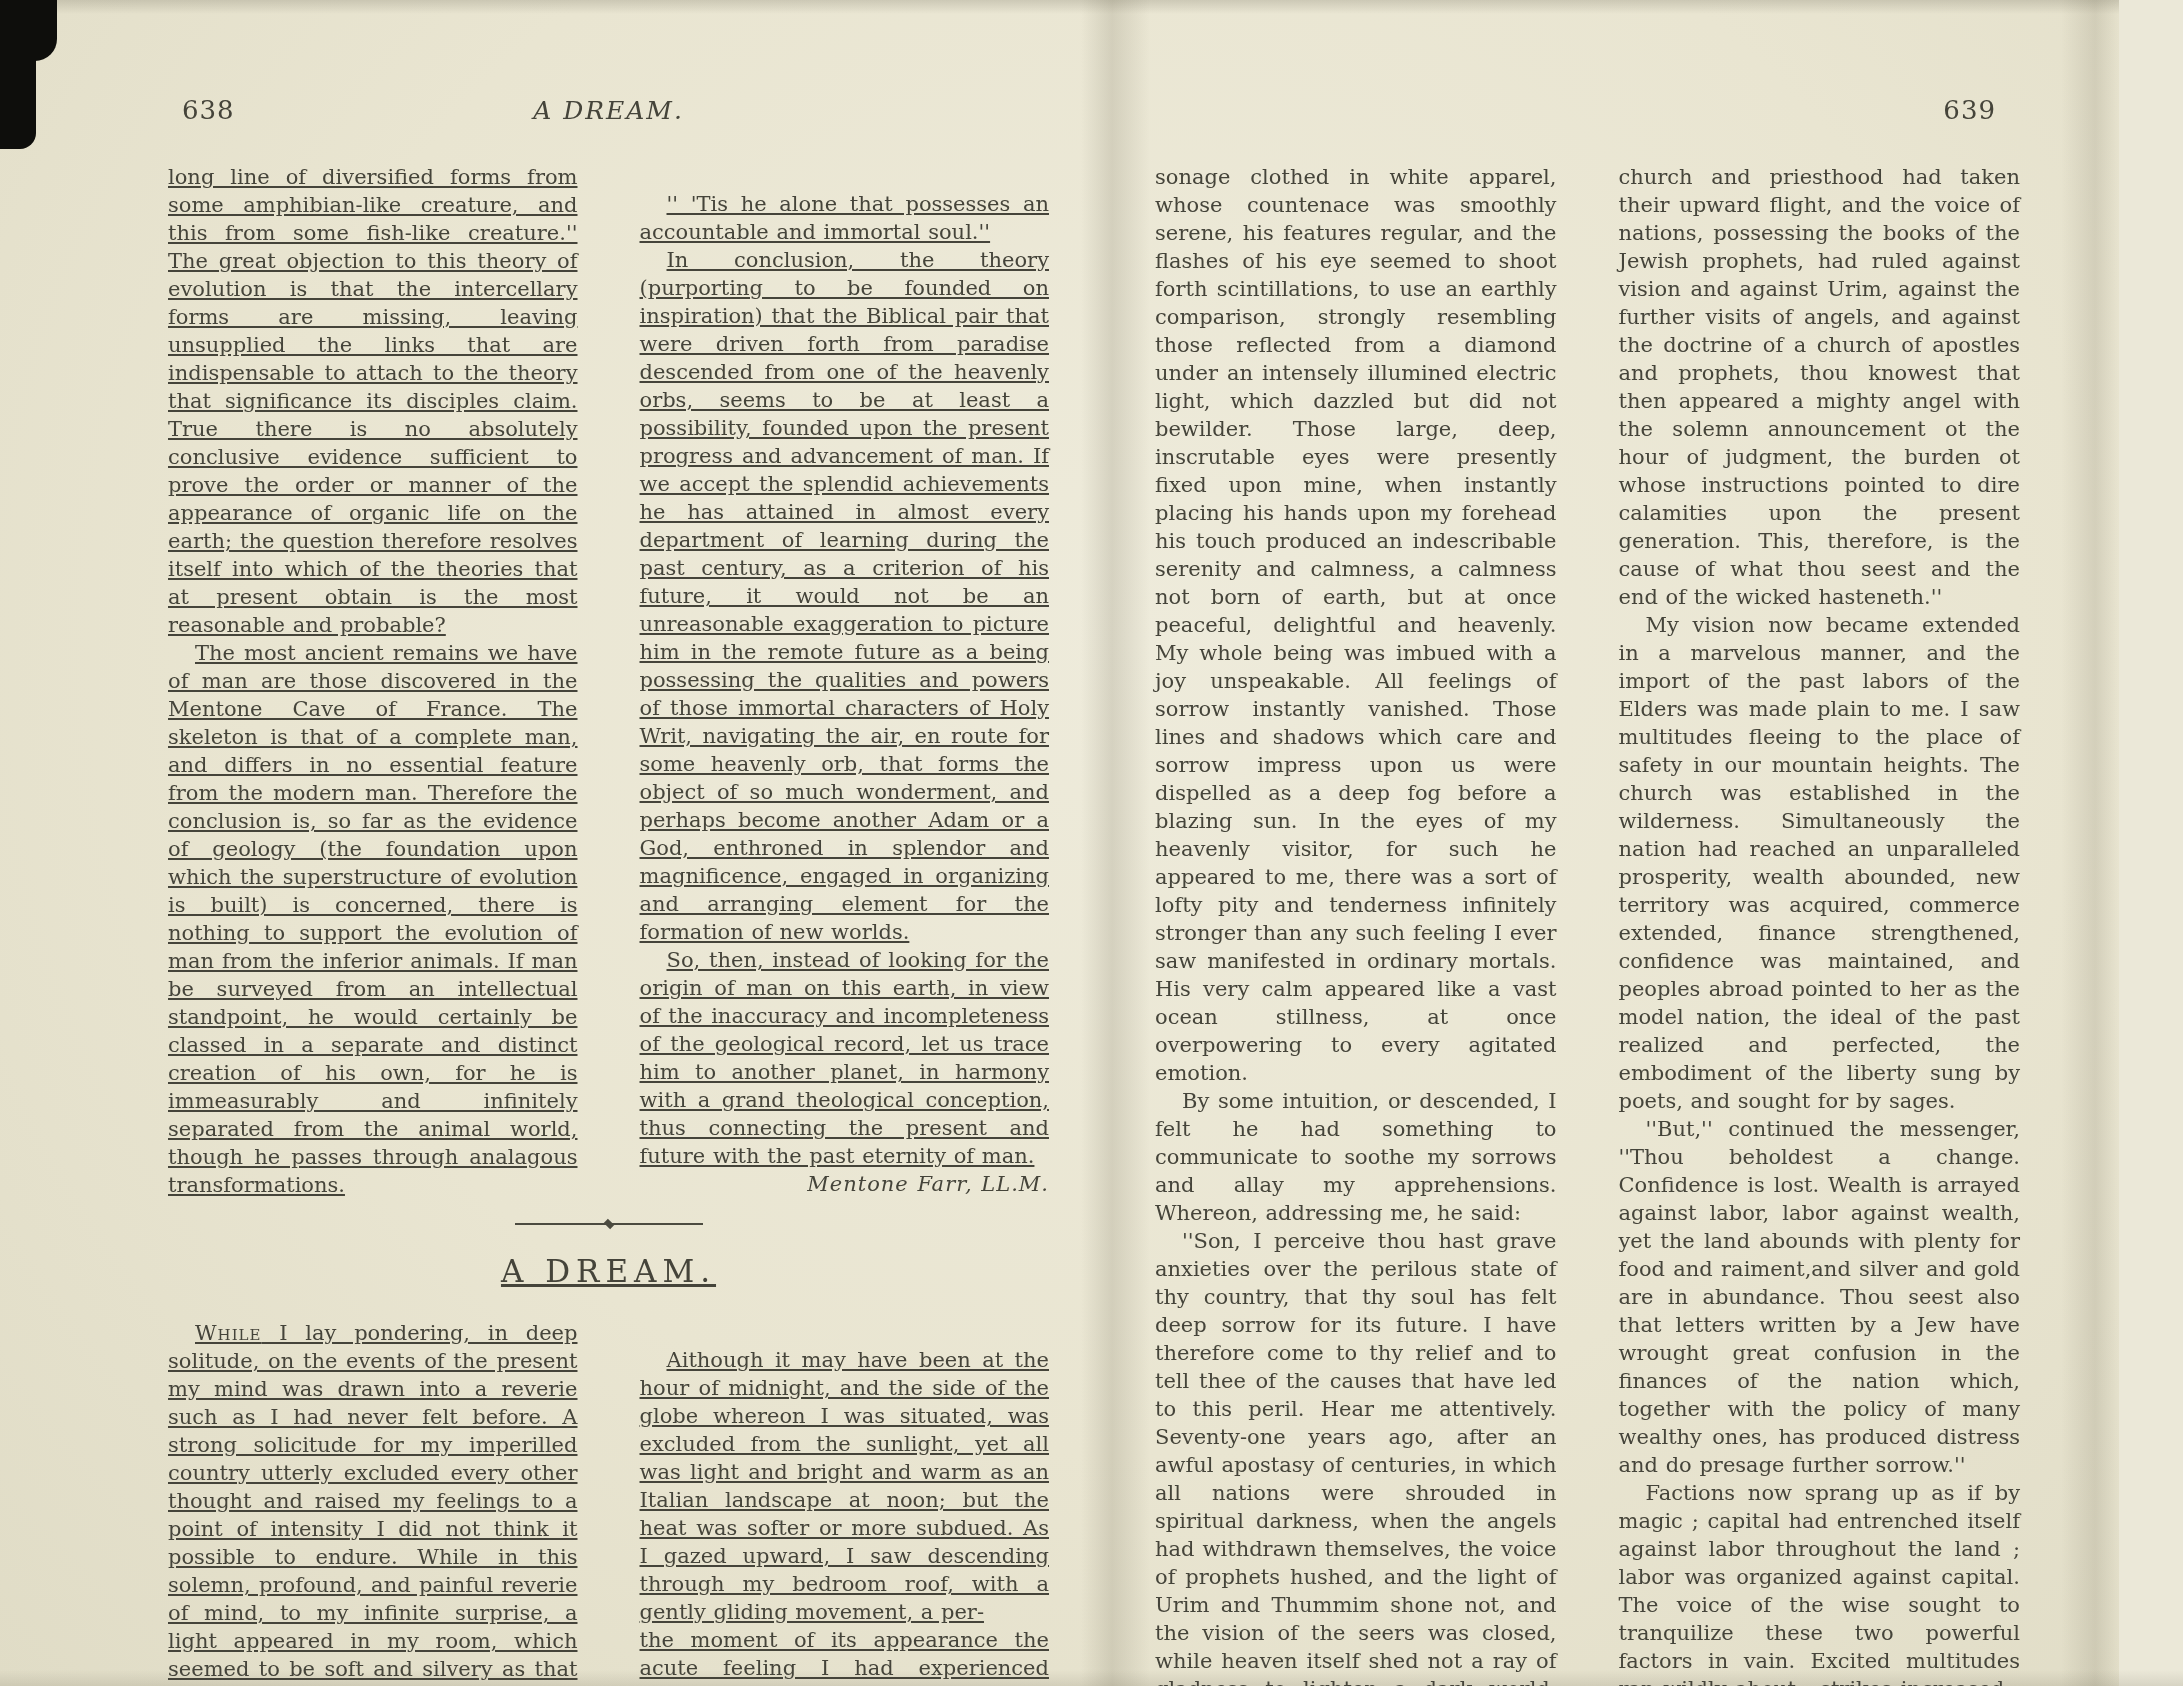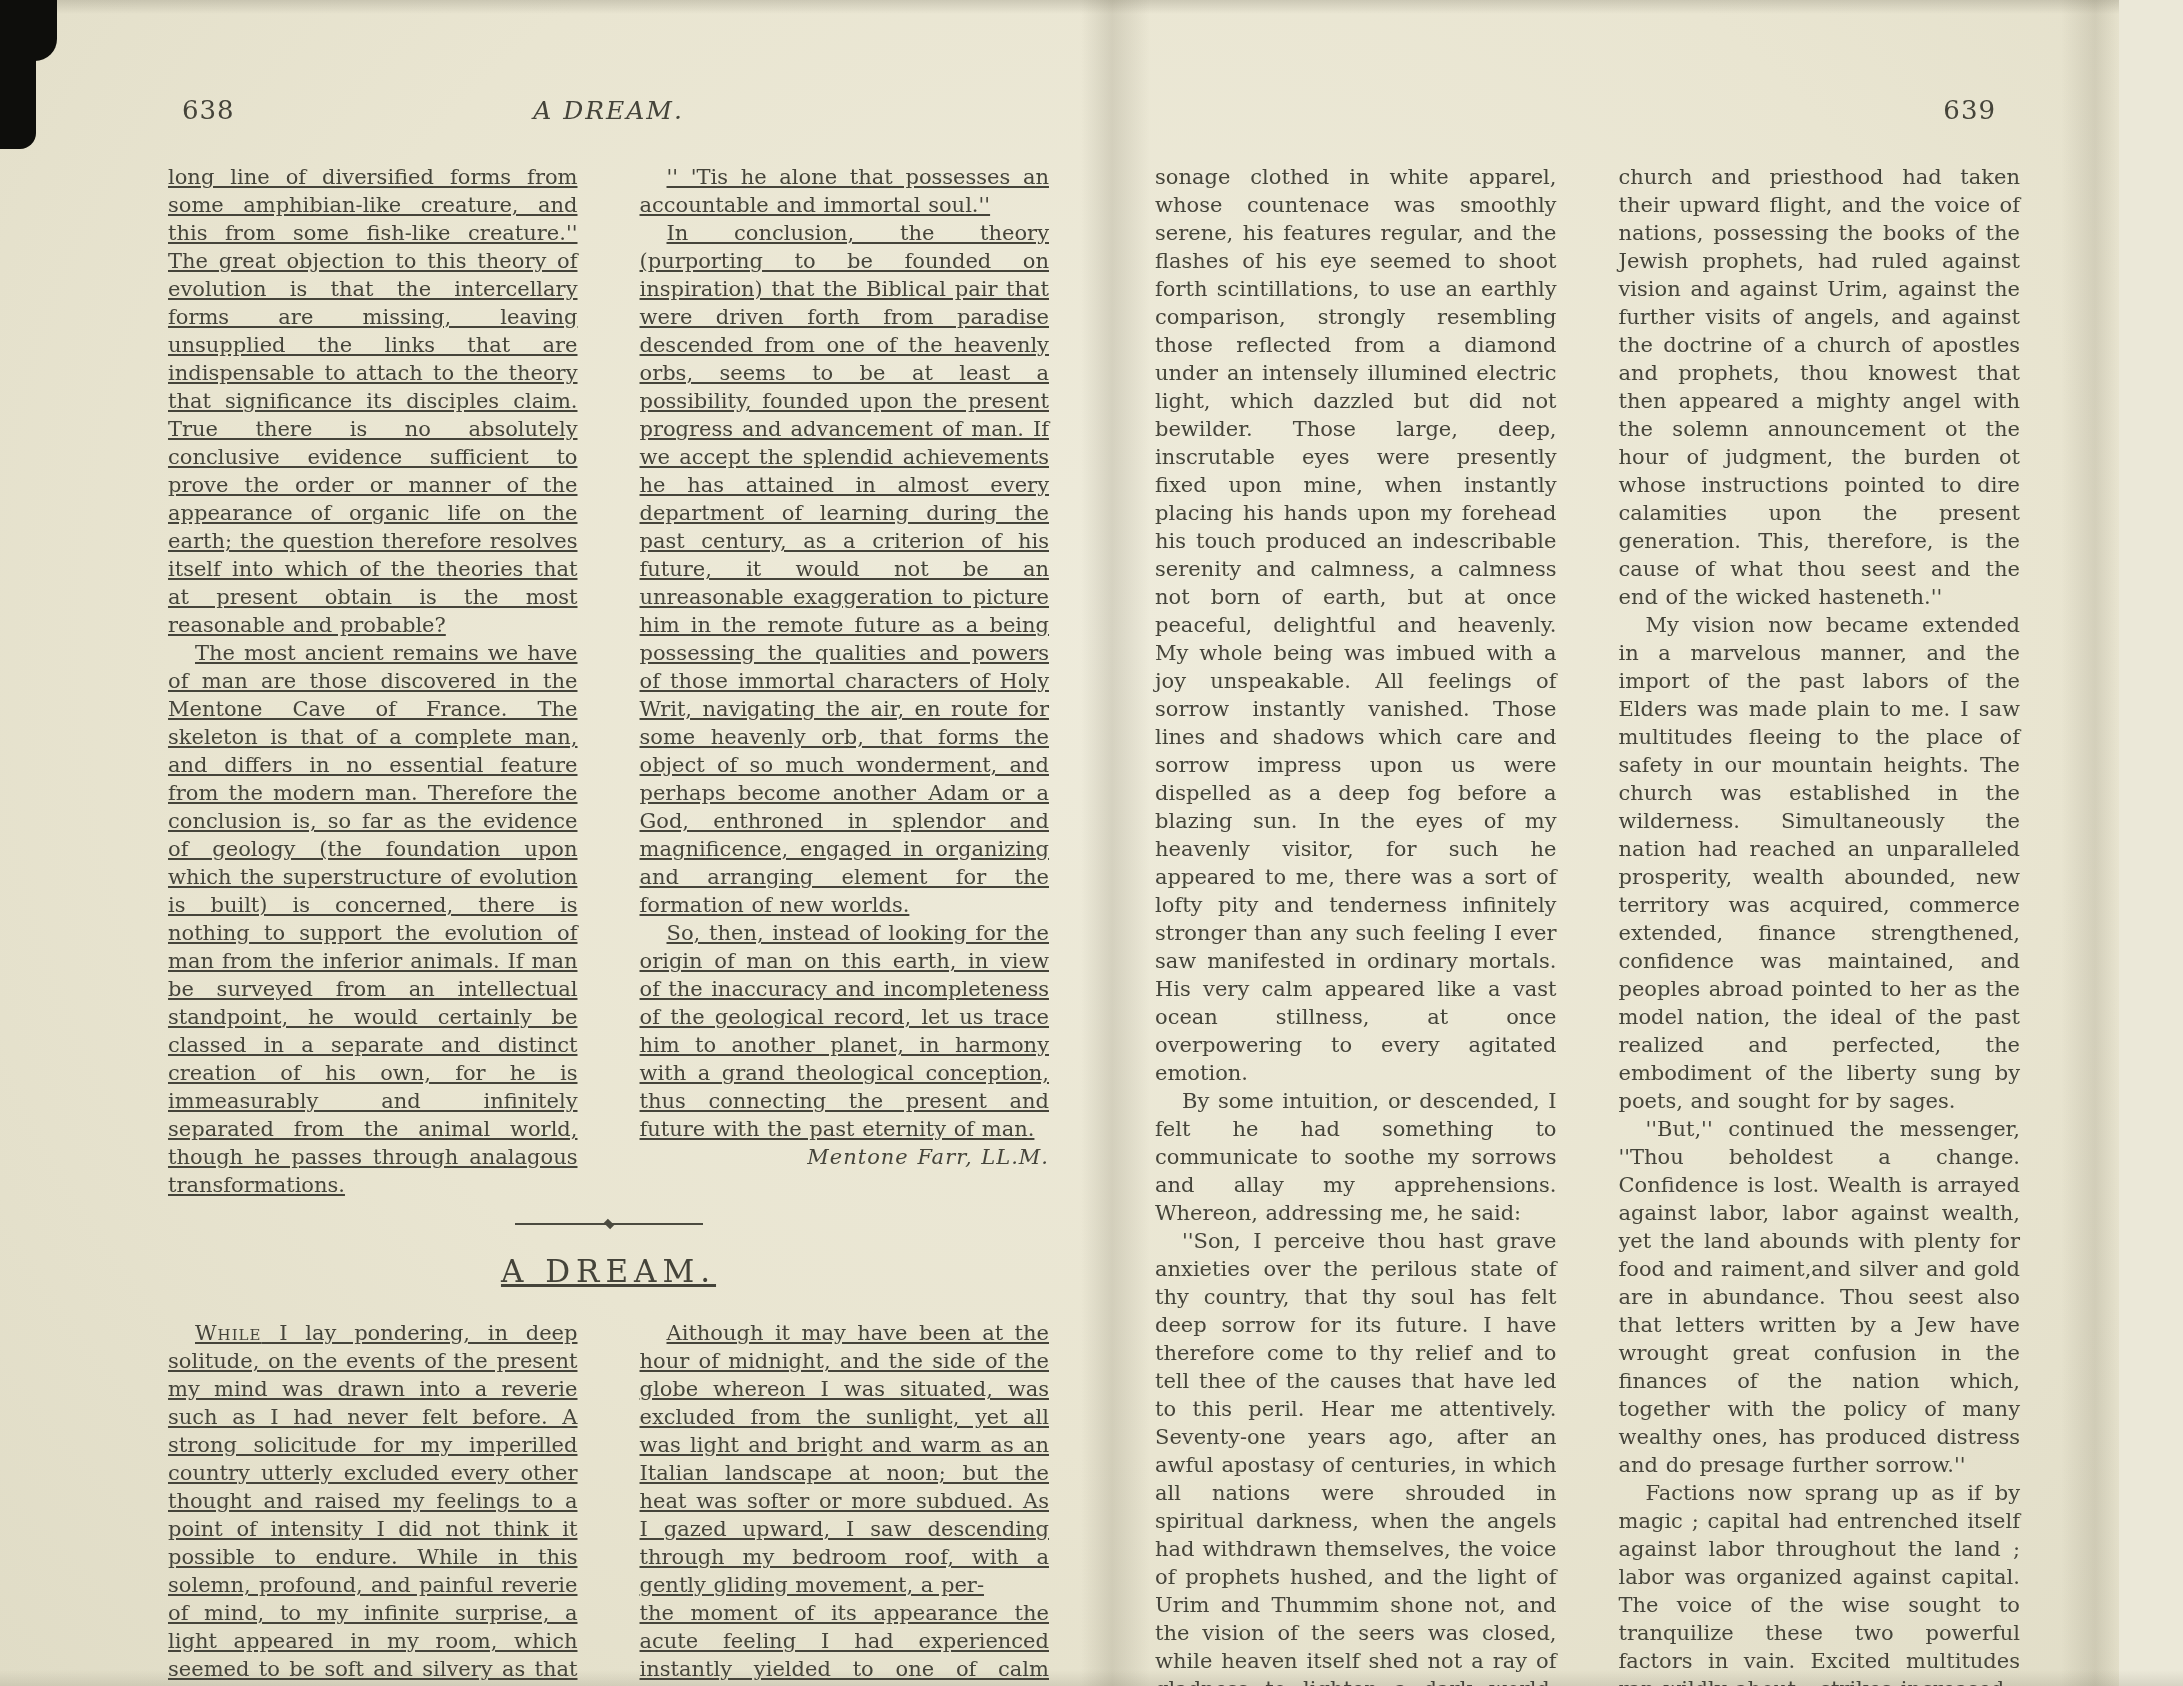--- a/index.html
+++ b/index.html
@@ -32,21 +32,21 @@
   .pg-num{position:absolute;top:0;font-size:26px;letter-spacing:1px;}
   .pg-num-left{left:14px;}
   .pg-num-right{right:24px;}
   .run-title{position:absolute;top:1px;left:0;right:0;text-align:center;
     font-style:italic;font-size:25px;letter-spacing:2px;}
   .page-639 .run-title{left:-44px;}
 
   .cols{display:flex;margin-top:30px;gap:36px;}
   .cols-l .col{width:428px;}
   .cols-r .col{width:420px;}
-  .cols-l .col + .col{margin-left:26px;}
+  .cols-l .col + .col{margin-left:26px;margin-top:27px;}
   .cols-r .col + .col{margin-left:26px;}
 
   p.para{margin:0;font-size:21px;line-height:28px;text-align:justify;
     text-justify:inter-word;word-spacing:1px;}
   p.para.ind{text-indent:27px;}
   .sc{font-variant:small-caps;letter-spacing:1px;}
   .sig{float:right;font-style:italic;letter-spacing:1px;}
 
   .divider-row{display:flex;justify-content:center;margin-top:20px;height:10px;align-items:center;}
   .divider-line{position:relative;width:188px;height:2px;background:#4c4b40;}

